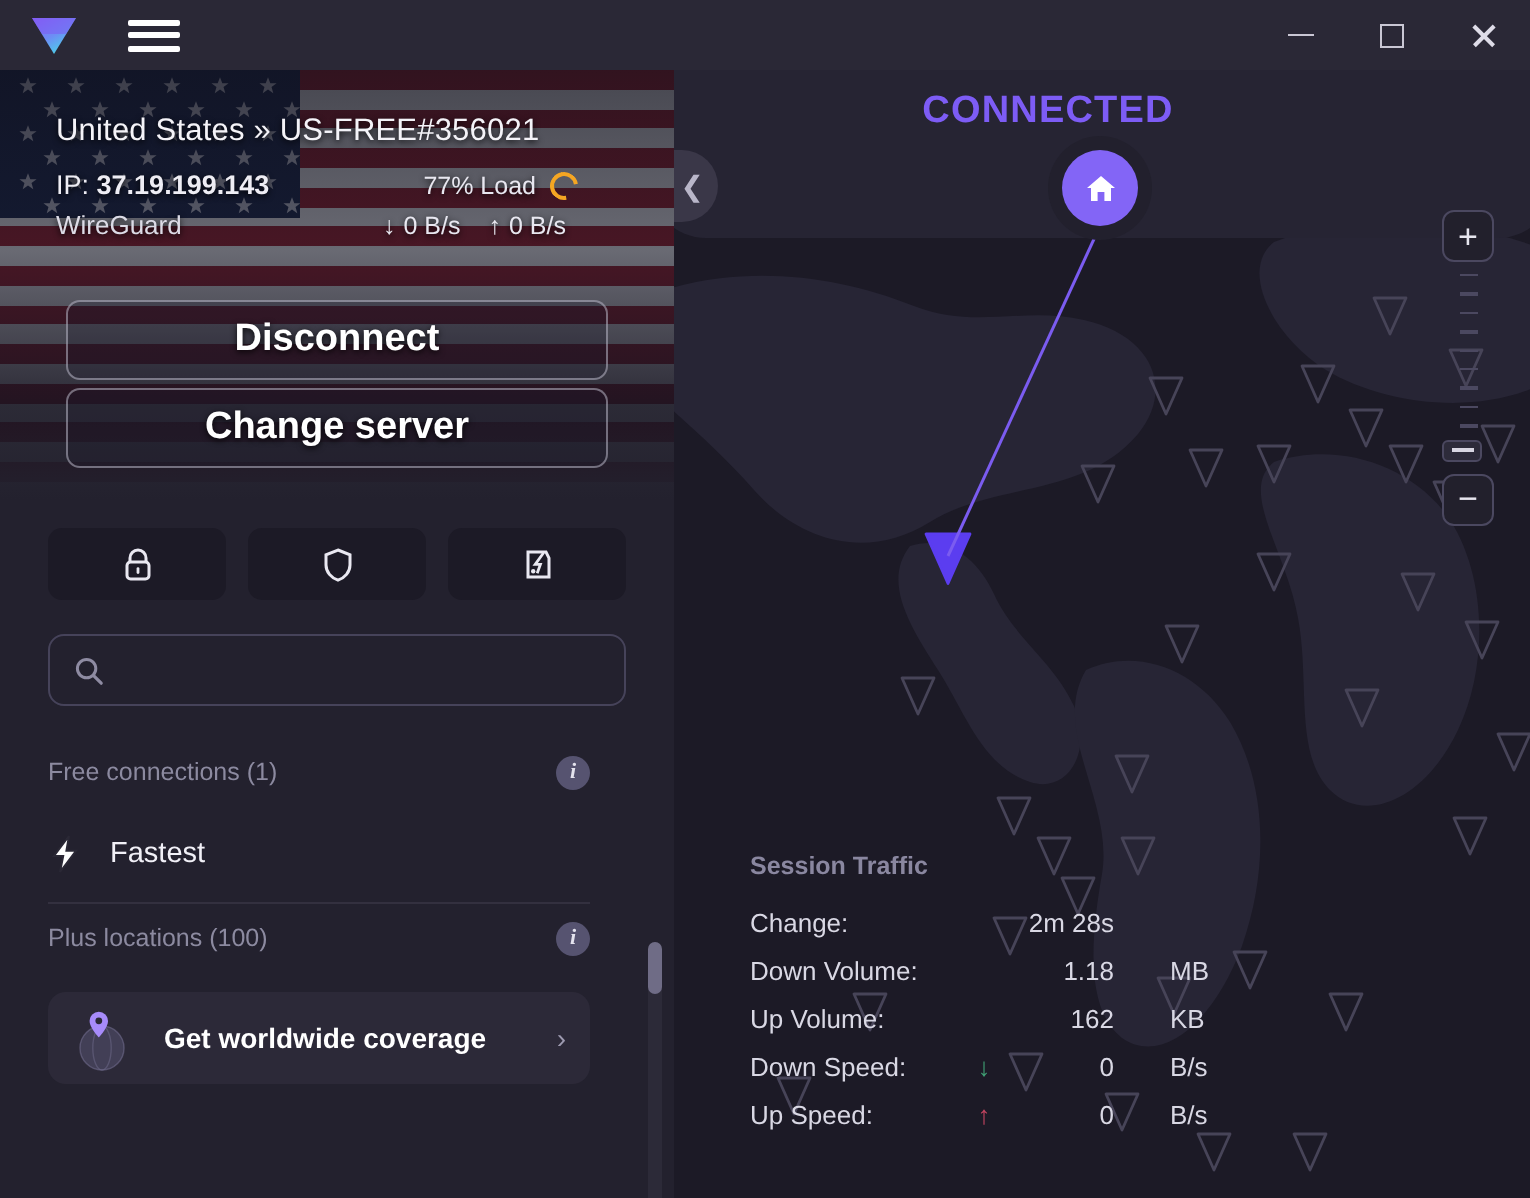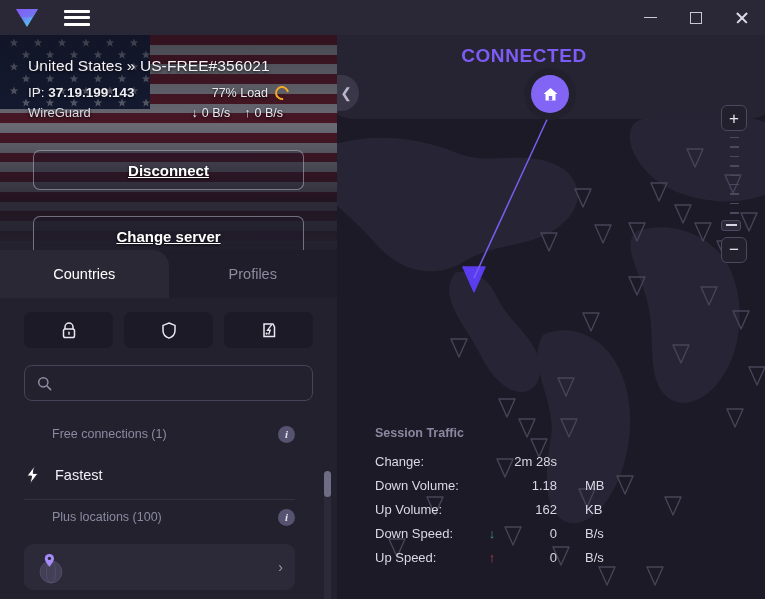--- a/index.html
+++ b/index.html
@@ -96,29 +96,28 @@
     margin-top: 5px; padding-right: 32px;
   }
   .proto { font-size: 13px; color: #dcdbe6; text-shadow: 0 1px 3px rgba(0,0,0,.9); }
   .rates { display:flex; gap: 14px; }
   .rate { font-size: 12.5px; color: #e8e7f0; text-shadow: 0 1px 3px rgba(0,0,0,.9); }
   .rate .arr { margin-right: 4px; }
 
   
   .actions { position: absolute; left: 0; top: 115px; width: 337px; padding: 0 33px; }
   .btn-outline {
-    width: 100%; height: 40px; margin-bottom: 26px;
+    width: 100%; height: 40px; margin-bottom: 4px;
     border: 1px solid rgba(220,218,232,.45);
     border-radius: 7px;
     background: rgba(30,28,42,.30);
-    color: #ffffff; font-size: 15px; font-weight: bold;
+    color: #ffffff; font-size: 19px; font-weight: bold;
     display: flex; align-items: center; justify-content: center;
     cursor: pointer;
     text-shadow: 0 1px 3px rgba(0,0,0,.85);
-    text-decoration: underline;
   }
 
   
   .tabs { position: relative; display: flex; height: 48px; background: #1f1d29; }
   .tab {
     flex: 1; display:flex; align-items:center; justify-content:center;
     font-size: 14.5px; cursor: pointer; color: #8e8ba0;
   }
   .tab.active {
     color: #ffffff; background: #2a2835;
@@ -139,21 +138,21 @@
   .search input {
     background: transparent; border: 0; outline: 0;
     color: #e7e6ef; font-size: 13.5px; font-family: inherit; flex: 1;
   }
   .search input::placeholder { color: #7d7a92; }
 
   
   .list { position: relative; margin-top: 16px; }
   .list-head {
     display:flex; align-items:center; justify-content: space-between;
-    height: 34px; padding-right: 18px; margin-left: 28px;
+    height: 34px; padding-right: 18px;
   }
   .list-head-label { font-size: 12.5px; color: #8c8aa0; }
   .info-icon {
     width: 17px; height: 17px; border-radius: 50%;
     background: #565370; color: #e4e3ee;
     font-size: 11px; font-style: italic; font-weight: bold;
     display:flex; align-items:center; justify-content:center;
     cursor: pointer; font-family: "Liberation Serif", serif;
   }
   .list-row {
@@ -372,24 +371,20 @@
           </div>
         </div>
       </div>
 
       <div class="actions">
         <div class="btn-outline">Disconnect</div>
         <div class="btn-outline">Change server</div>
       </div>
     </div>
 
-    <div class="tabs">
-      <div class="tab active">Countries</div>
-      <div class="tab">Profiles</div>
-    </div>
 
     <div class="panel-body">
       <div class="filters">
         <div class="filter-btn">
           <svg width="18" height="19" viewBox="0 0 18 19">
             <path d="M5 8 V6 a4 4 0 0 1 8 0 V8" fill="none" stroke="#e9e8f1" stroke-width="1.5"></path>
             <rect x="3.5" y="8" width="11" height="8.5" rx="1.8" fill="none" stroke="#e9e8f1" stroke-width="1.5"></rect>
             <rect x="8.3" y="10.6" width="1.4" height="3.4" rx=".7" fill="#e9e8f1"></rect>
           </svg>
         </div>
@@ -431,20 +426,21 @@
           <span class="info-icon">i</span>
         </div>
         <div class="promo">
           <svg width="34" height="34" viewBox="0 0 34 34">
             <circle cx="15" cy="22" r="11" fill="#4a4760" opacity=".75"></circle>
             <circle cx="15" cy="22" r="11" fill="none" stroke="#6f6b8c" stroke-width=".7" opacity=".6"></circle>
             <ellipse cx="15" cy="22" rx="4.6" ry="11" fill="none" stroke="#6f6b8c" stroke-width=".7" opacity=".5"></ellipse>
             <path d="M18 8.5 a4.6 4.6 0 0 0 -9.2 0 c0 3.4 4.6 8.2 4.6 8.2 S18 11.9 18 8.5 Z" fill="#a78bfa"></path>
             <circle cx="13.4" cy="8.4" r="1.7" fill="#2c2a38"></circle>
           </svg>
+          <span class="promo-label">Get worldwide coverage</span>
           <span class="promo-chev">›</span>
         </div>
       </div>
     </div>
 
     <div class="scrollbar">
       <div class="scroll-thumb"></div>
     </div>
   </div>
 

